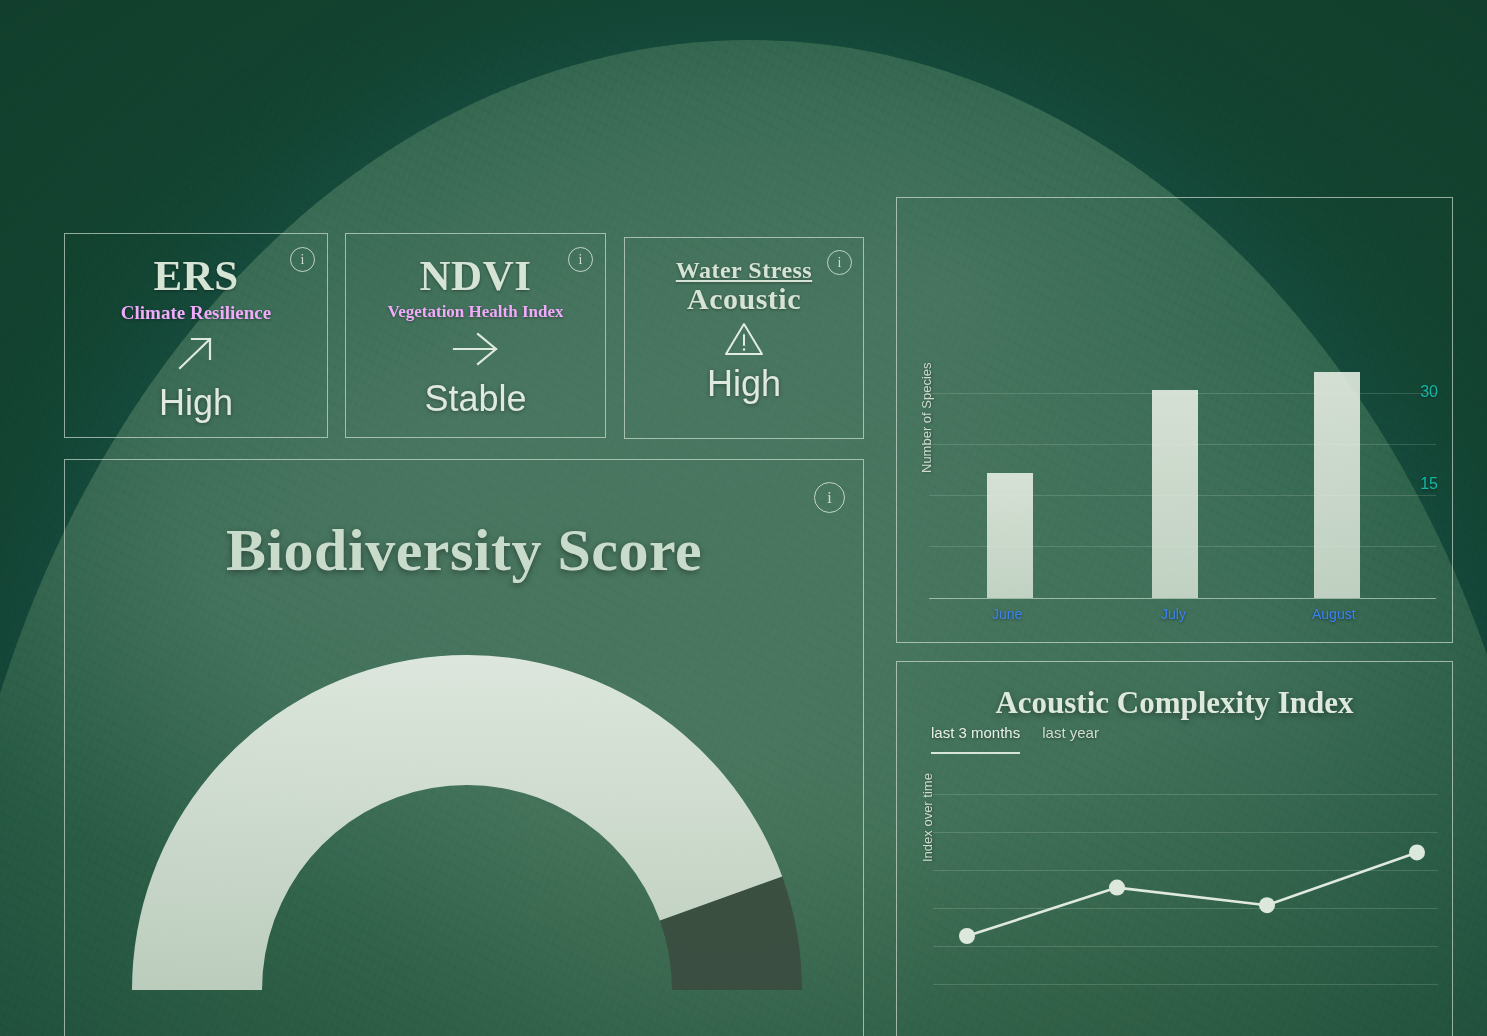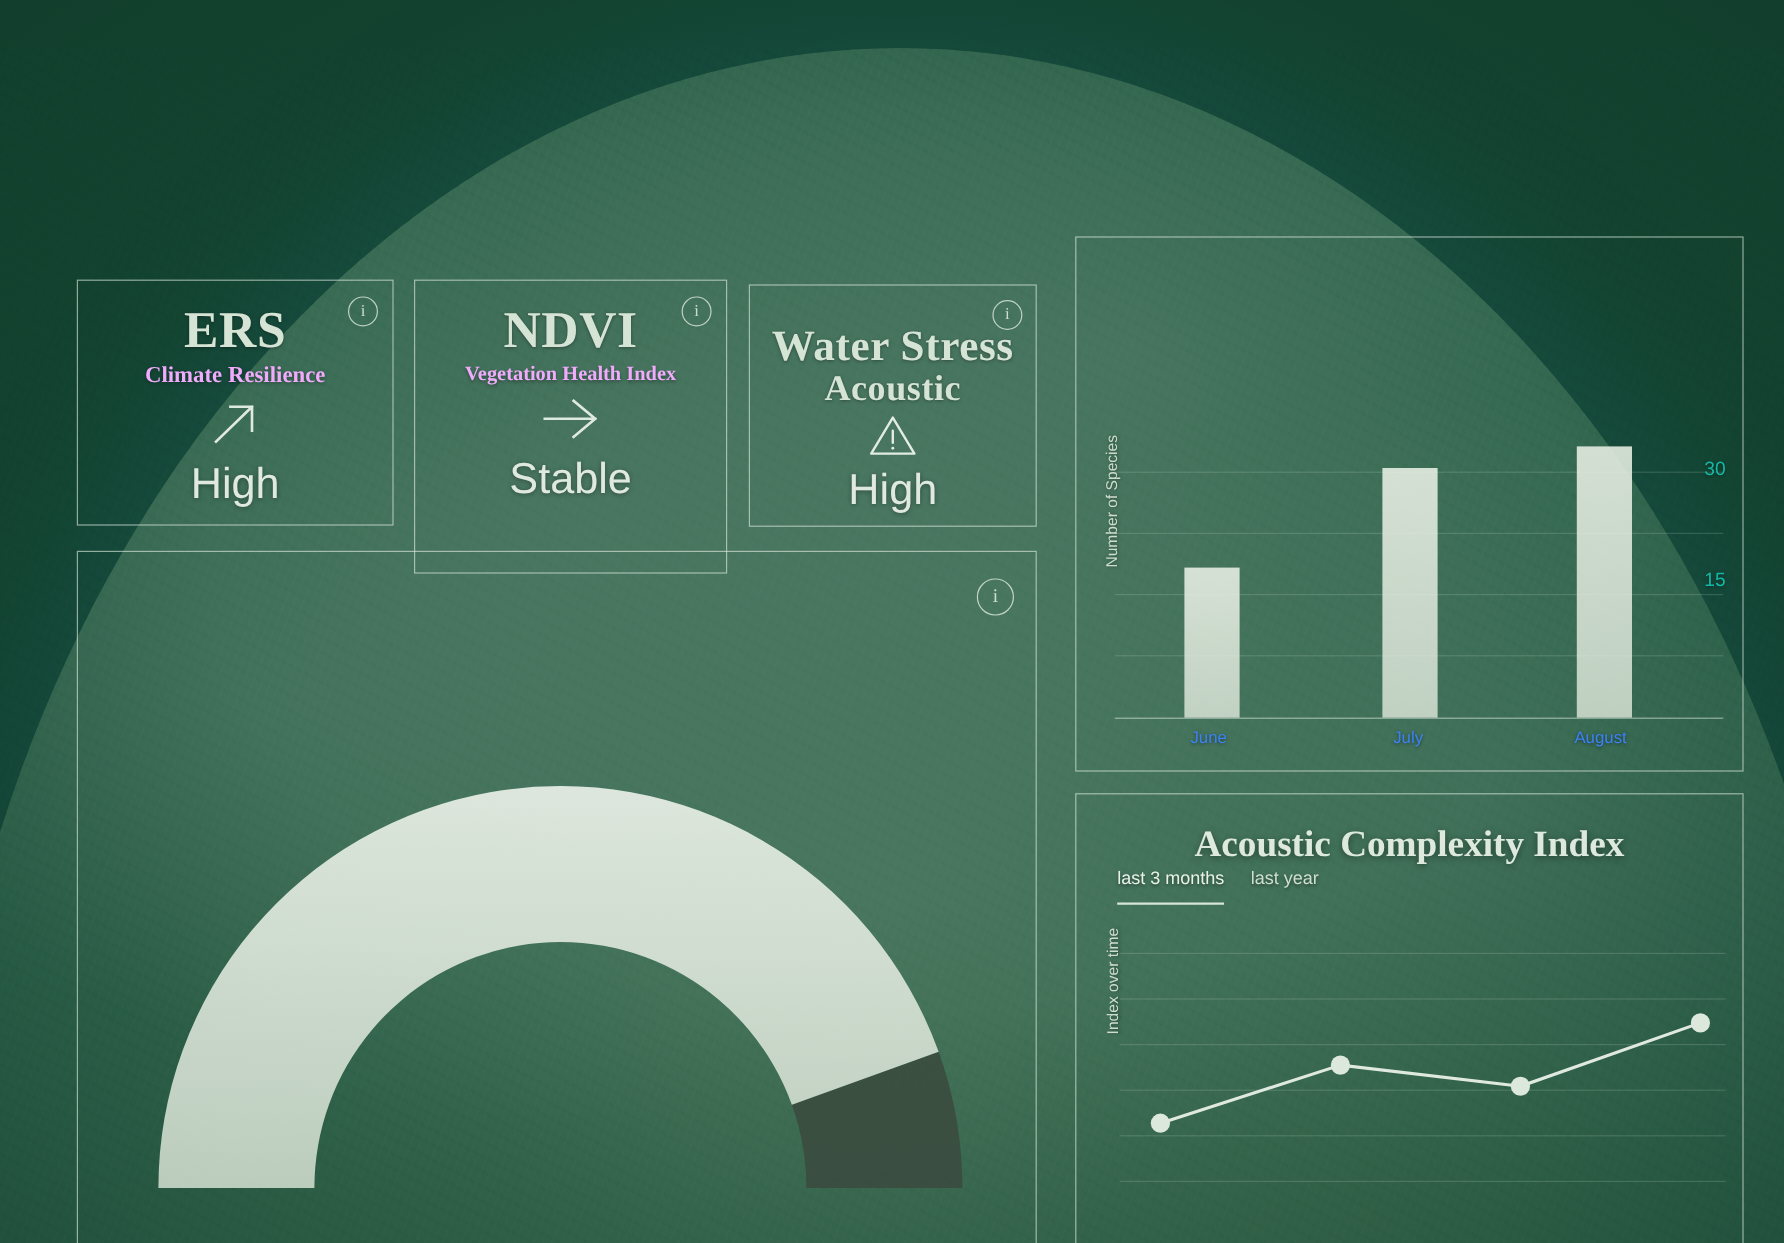--- a/index.html
+++ b/index.html
@@ -126,48 +126,49 @@
     <div class="sub" style="font-size:19px;margin-top:4px;">Climate Resilience</div>
     <div class="trend">
       <svg width="48" height="46" viewBox="0 0 48 46">
         <path d="M8 40 L38 11 M38 11 L20 11 M38 11 L38 31" fill="none" stroke="#dfeadf" stroke-width="2.2" stroke-linecap="square"></path>
       </svg>
     </div>
     <div class="val" style="margin-top:4px;">High</div>
     <div class="info-ico" style="right:12px;top:13px;width:25px;height:25px;font-size:14px;">i</div>
   </div>
 
-  <div class="panel mini" style="left:345px;top:233px;width:261px;height:245px;">
+  <div class="panel mini" style="left:345px;top:233px;width:261px;height:205px;">
     <div class="title" style="font-size:43px;margin-top:20px;">NDVI</div>
     <div class="sub" style="font-size:17px;margin-top:4px;">Vegetation Health Index</div>
     <div class="trend">
       <svg width="60" height="44" viewBox="0 0 60 44">
         <path d="M8 22 L50 22 M32 7 L50 22 L32 37" fill="none" stroke="#dfeadf" stroke-width="2.2" stroke-linecap="square"></path>
       </svg>
     </div>
     <div class="val" style="margin-top:2px;">Stable</div>
     <div class="info-ico" style="right:12px;top:13px;width:25px;height:25px;font-size:14px;">i</div>
   </div>
 
   <div class="panel mini" style="left:624px;top:237px;width:240px;height:202px;">
-    <div class="title" style="font-size:36px;margin-top:32px;">Water Stress</div>
+    <div class="title" style="font-size:24px;margin-top:20px;text-decoration:underline;">Water Stress</div>
     <div class="title" style="font-size:30px;margin-top:2px;">Acoustic</div>
     <div class="trend" style="height:48px;">
       <svg width="46" height="42" viewBox="0 0 46 42">
         <path d="M23 6 L41 36 L5 36 Z" fill="none" stroke="#e2ece2" stroke-width="2" stroke-linejoin="round"></path>
         <path d="M23 17 L23 27" stroke="#e2ece2" stroke-width="2" stroke-linecap="round"></path>
         <circle cx="23" cy="31.5" r="1.2" fill="#e2ece2"></circle>
       </svg>
     </div>
     <div class="val" style="margin-top:0px;">High</div>
     <div class="info-ico" style="right:11px;top:12px;width:25px;height:25px;font-size:14px;">i</div>
   </div>
 
   <div class="panel" style="left:64px;top:459px;width:800px;height:600px;">
 
+    <div id="bio-title">Biodiversity Score</div>
 
     <div class="info-ico" style="right:18px;top:22px;width:31px;height:31px;font-size:16px;">i</div>
 
     <div id="gauge-wrap">
       <svg width="800" height="440" viewBox="0 0 800 440">
         <defs>
           <linearGradient id="gfill" x1="0" y1="0" x2="0" y2="1">
             <stop offset="0%" stop-color="#e8efe6" stop-opacity="0.93"></stop>
             <stop offset="100%" stop-color="#cfdccd" stop-opacity="0.88"></stop>
           </linearGradient>

